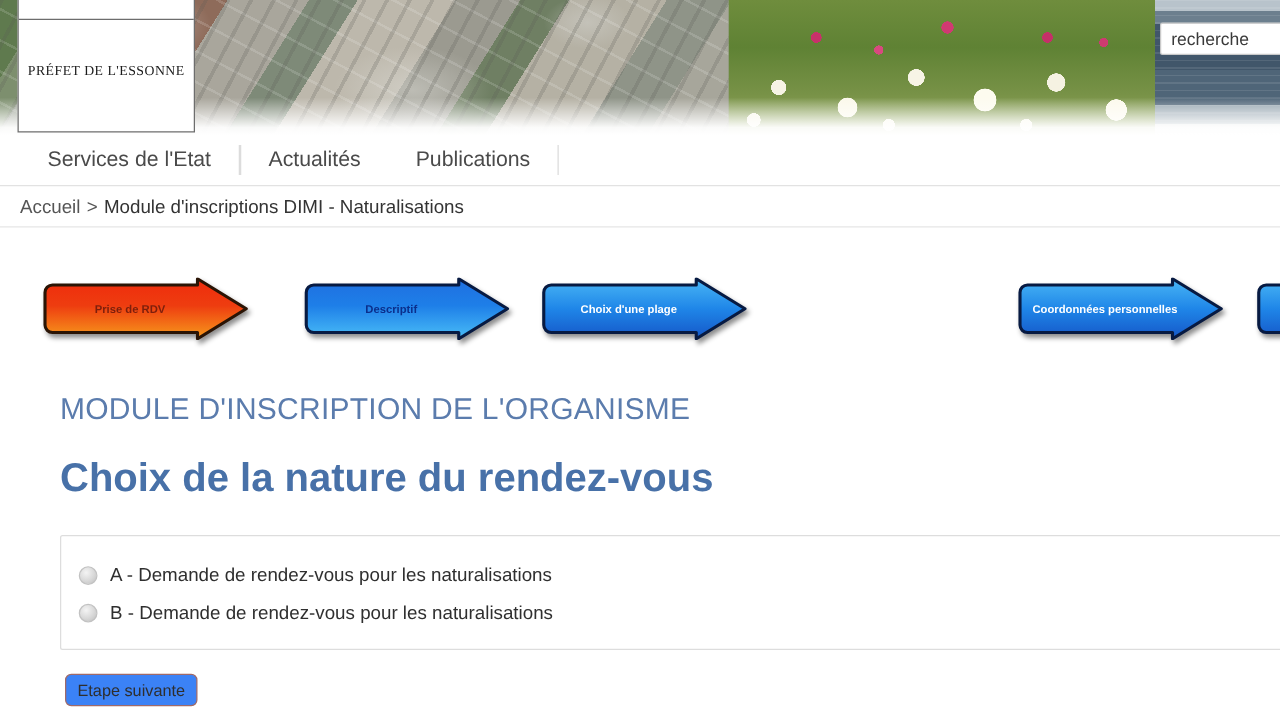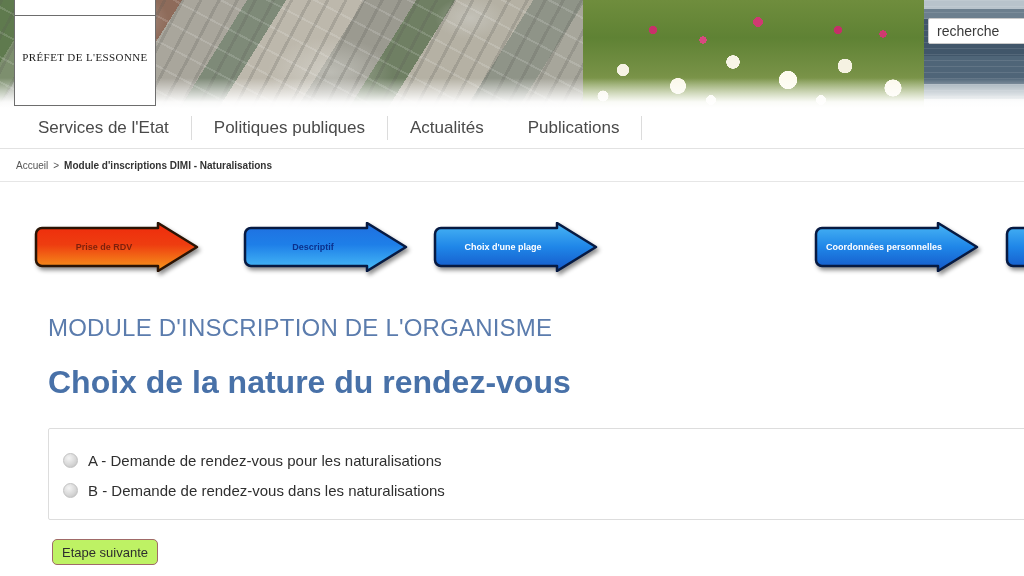--- a/index.html
+++ b/index.html
@@ -165,26 +165,26 @@
     width: 1px; height: 24px;
     background: #dcdcdc;
   }
 
   
   .crumb {
     position: absolute;
     left: 0; top: 149px;
     width: 1024px; height: 32px;
     display: flex; align-items: center;
-    font-size: 10px;
+    font-size: 15px;
     border-bottom: 1px solid #e6e6e6;
   }
   .crumb-home { color: #555555; padding-left: 16px; cursor: pointer; }
   .crumb-sep  { color: #555555; padding: 0 5px; }
-  .crumb-cur  { color: #333333; font-weight: bold; }
+  .crumb-cur  { color: #333333; font-weight: normal; }
 
   
   .steps {
     position: absolute;
     left: 0; top: 222px;
     width: 1024px; height: 54px;
   }
   .step {
     position: absolute;
     top: 0;
@@ -270,21 +270,21 @@
   }
 
   
   .next-btn {
     position: absolute;
     left: 52px; top: 539px;
     height: 24px;
     padding: 0 9px;
     display: inline-flex;
     align-items: center;
-    background: #bef264;
+    background: #3b82f6;
     border: 1px solid #a06a68;
     border-radius: 5px;
     font-size: 13px;
     color: #2e2e2e;
     font-family: "Liberation Sans", sans-serif;
     cursor: pointer;
     white-space: nowrap;
   }
 </style>
 </head>
@@ -303,21 +303,20 @@
       <div class="logo-text">PRÉFET DE L'ESSONNE</div>
     </div>
 
 
     <input class="search-box" type="text" value="recherche" style="">
   </div>
 
   <div class="nav">
     <div class="nav-item">Services de l'Etat</div>
     <div class="nav-sep"></div>
-    <div class="nav-item">Politiques publiques</div>
     <div class="nav-sep"></div>
     <div class="nav-item">Actualités</div>
     <div class="nav-item">Publications</div>
     <div class="nav-sep"></div>
   </div>
 
   <div class="crumb">
     <span class="crumb-home">Accueil</span>
     <span class="crumb-sep">&gt;</span>
     <span class="crumb-cur">Module d'inscriptions DIMI - Naturalisations</span>
@@ -408,19 +407,19 @@
 
   <div class="fs">
 
     <div class="radio-row">
       <span class="radio"></span>
       <span class="radio-label">A - Demande de rendez-vous pour les naturalisations</span>
     </div>
 
     <div class="radio-row">
       <span class="radio"></span>
-      <span class="radio-label">B - Demande de rendez-vous dans les naturalisations</span>
+      <span class="radio-label">B - Demande de rendez-vous pour les naturalisations</span>
     </div>
   </div>
 
   <div class="next-btn">Etape suivante</div>
 
 </div>
 
 </body></html>

